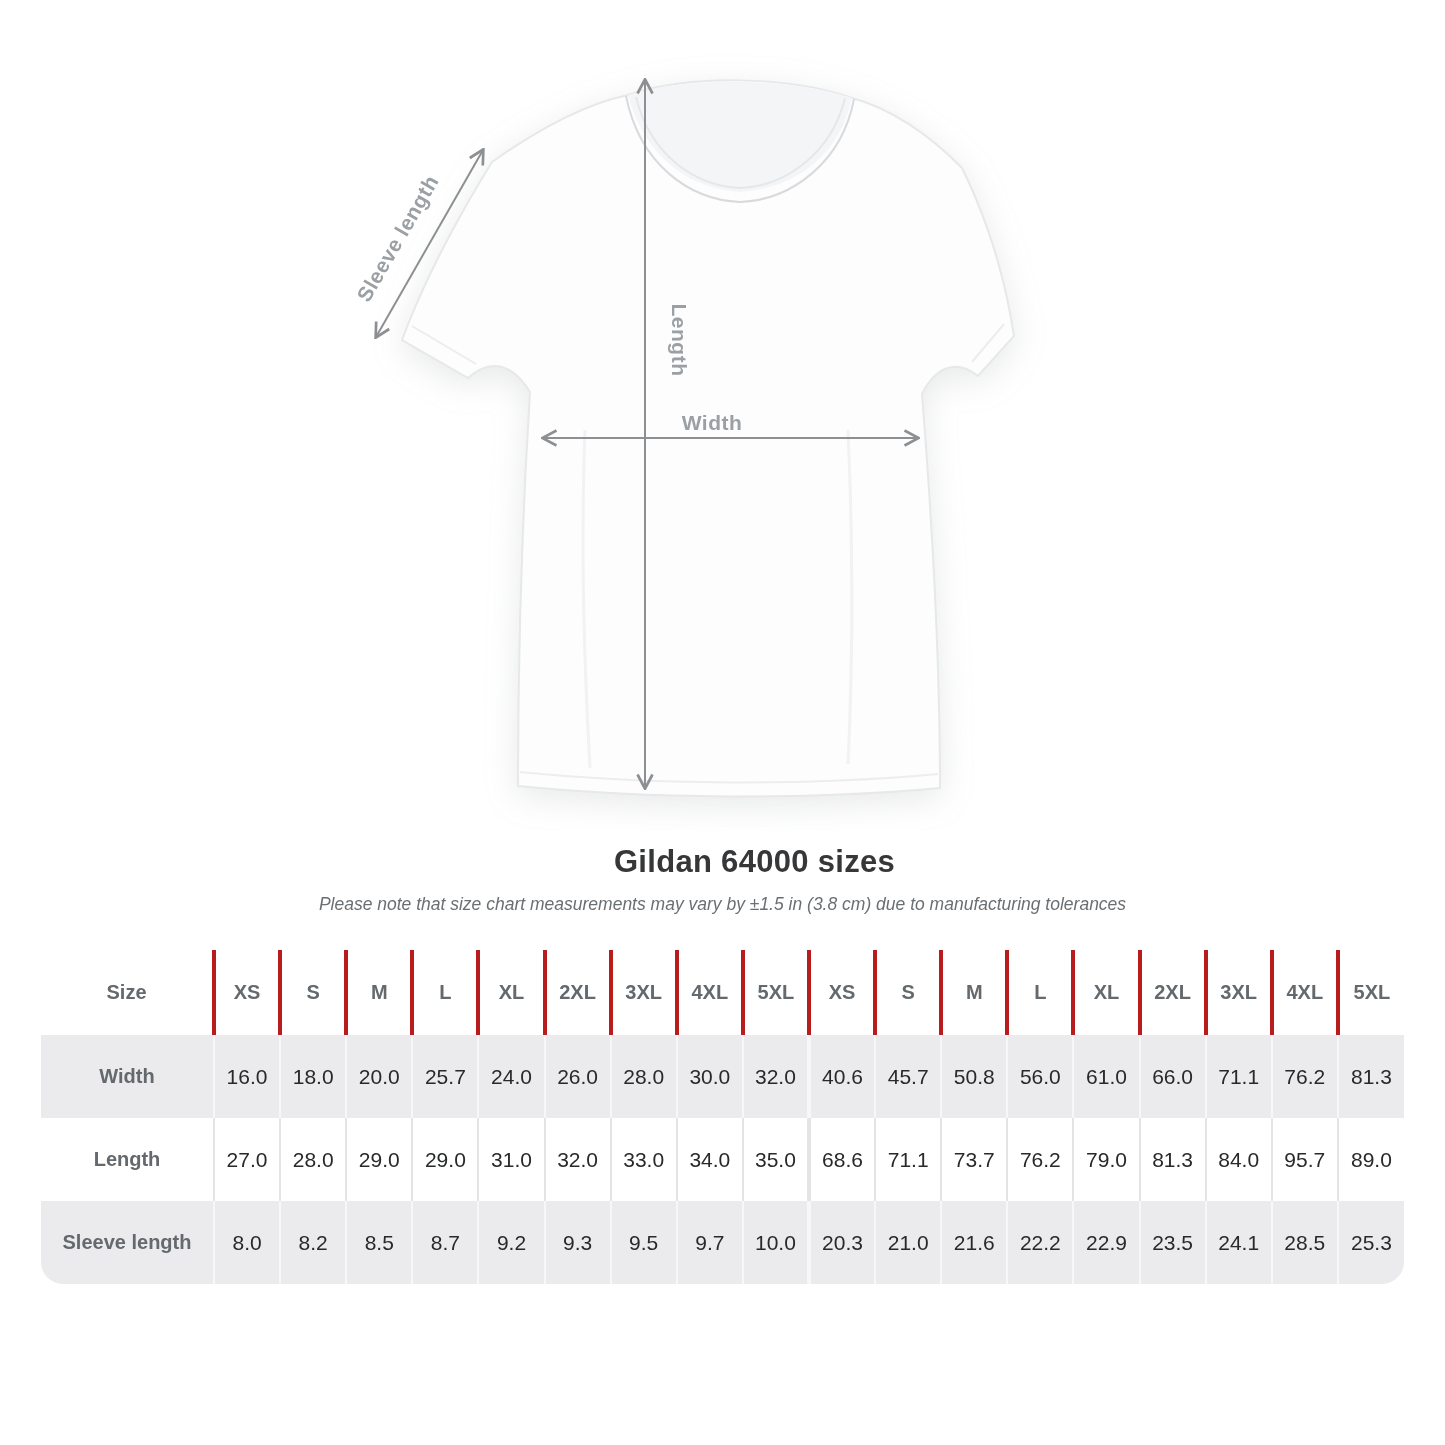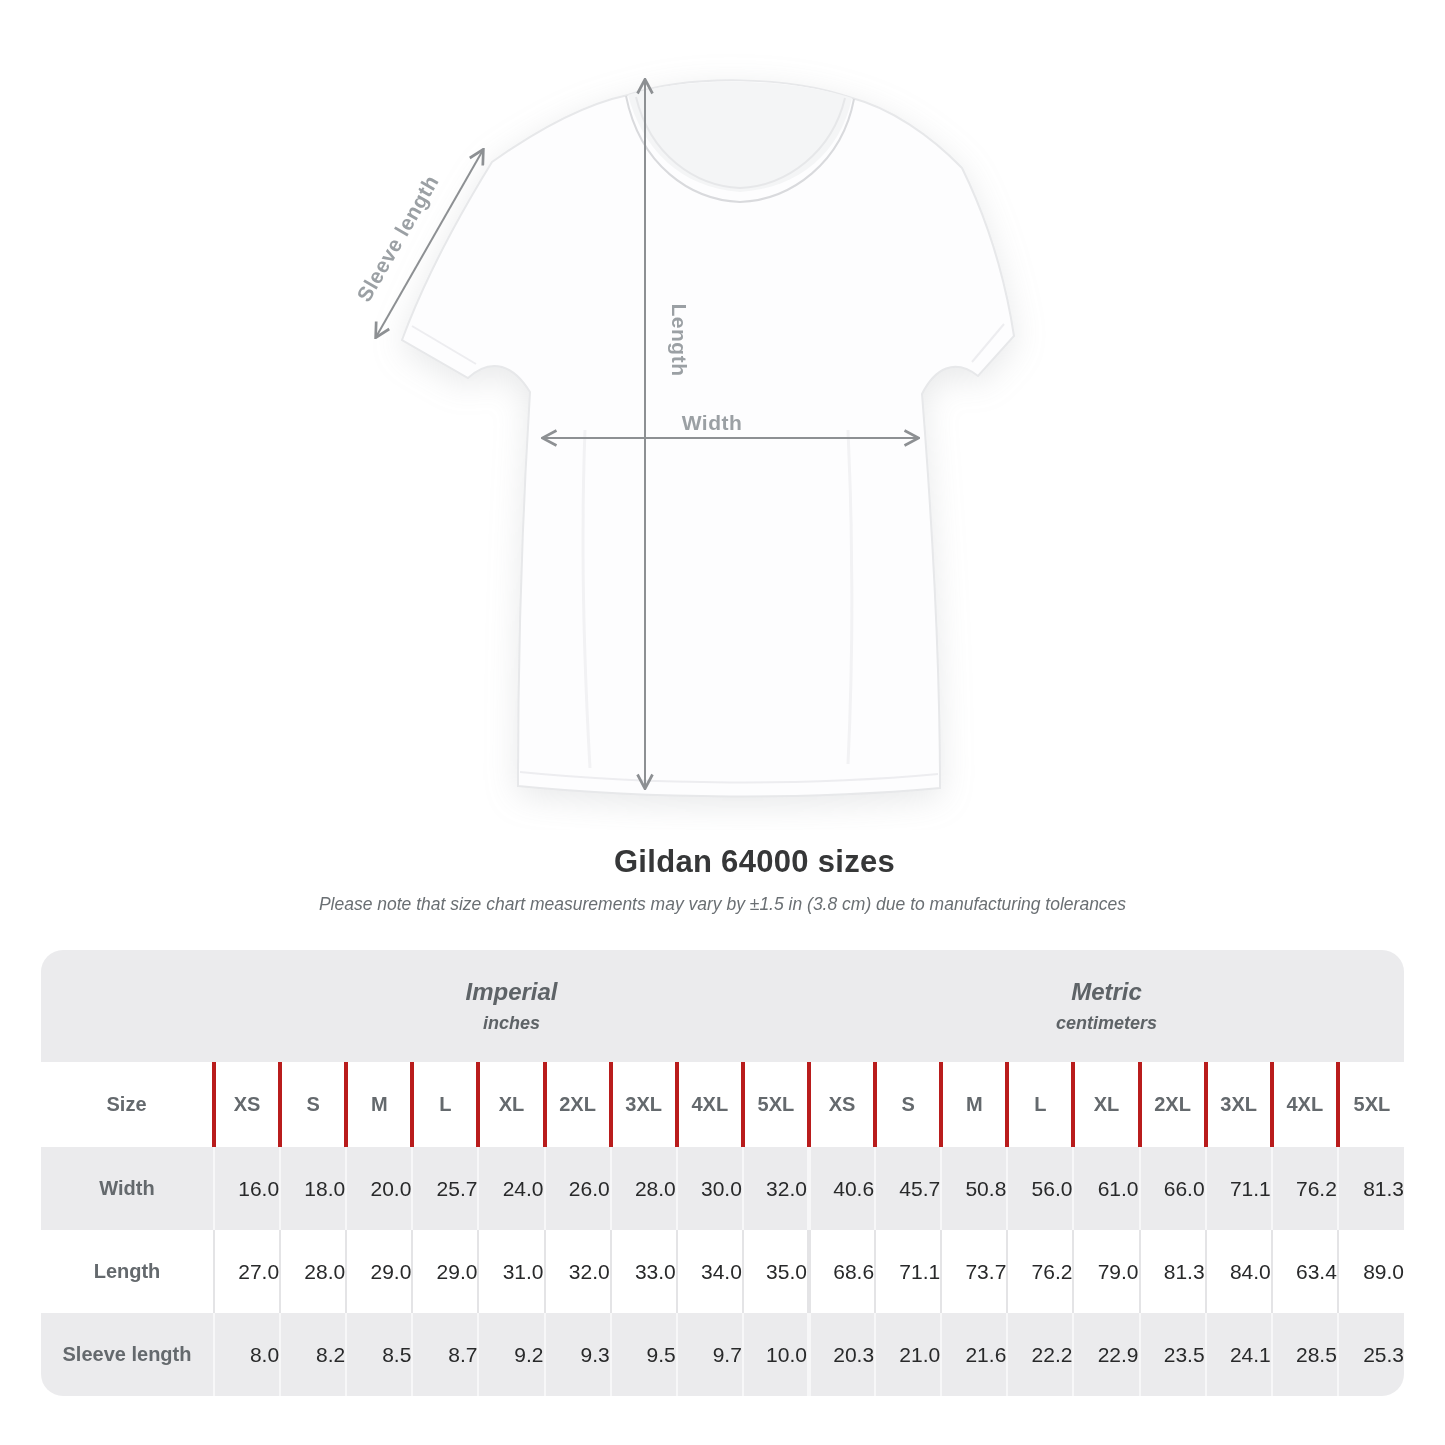--- a/index.html
+++ b/index.html
@@ -46,21 +46,21 @@
   table.sizechart th, table.sizechart td{
     padding:0;text-align:center;vertical-align:middle;
   }
   tr.band th{background:#ebebed;height:112px;}
   .gname{font-size:24px;font-weight:bold;font-style:italic;color:#5e6367;}
   .gunit{font-size:18px;font-style:italic;color:#5e6367;margin-top:7px;}
   tr.sizes th{background:#ffffff;height:85px;font-size:20px;font-weight:bold;color:#64696d;}
   tr.sizes th:not(:first-child){border-left:4px solid #b91c1c;}
   tr.mrow{height:83px;}
   tr.mrow th{font-size:20px;font-weight:bold;color:#64696d;}
-  tr.mrow td{font-size:21px;font-weight:normal;color:#28292a;text-align:right;}
+  tr.mrow td{font-size:21px;font-weight:normal;color:#28292a;}
   tr.gray th, tr.gray td{background:#ebebed;}
   tr.white th, tr.white td{background:#ffffff;}
   tr.gray > *:not(:first-child){border-left:2px solid #f7f7f8;}
   tr.white > *:not(:first-child){border-left:2px solid #e4e4e6;}
   table.sizechart .metric-start{border-left-width:4px !important;}
 </style>
 </head>
 <body>
 
 <div class="page">
@@ -131,31 +131,20 @@
           <col>
           <col>
           <col>
           <col>
           <col>
           <col>
           <col>
           <col>
         </colgroup>
       <tbody>
-          <tr class="band">
-            <th class="corner"></th>
-            <th class="group" colspan="9">
-              <div class="gname">Imperial</div>
-              <div class="gunit">inches</div>
-            </th>
-            <th class="group" colspan="9">
-              <div class="gname">Metric</div>
-              <div class="gunit">centimeters</div>
-            </th>
-          </tr>
           <tr class="sizes">
             <th class="rowlabel">Size</th>
             <th>XS</th>
             <th>S</th>
             <th>M</th>
             <th>L</th>
             <th>XL</th>
             <th>2XL</th>
             <th>3XL</th>
             <th>4XL</th>
@@ -202,21 +191,21 @@
             <td>33.0</td>
             <td>34.0</td>
             <td>35.0</td>
             <td class="metric-start">68.6</td>
             <td>71.1</td>
             <td>73.7</td>
             <td>76.2</td>
             <td>79.0</td>
             <td>81.3</td>
             <td>84.0</td>
-            <td>63.4</td>
+            <td>95.7</td>
             <td>89.0</td>
           </tr>
           <tr class="mrow gray">
             <th class="rowlabel">Sleeve length</th>
             <td>8.0</td>
             <td>8.2</td>
             <td>8.5</td>
             <td>8.7</td>
             <td>9.2</td>
             <td>9.3</td>

